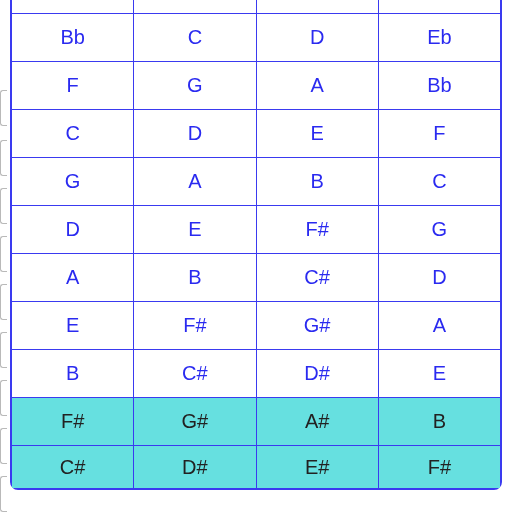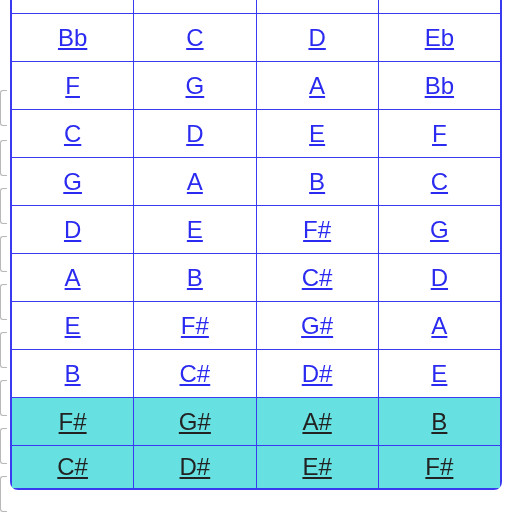--- a/index.html
+++ b/index.html
@@ -29,26 +29,25 @@
   }
   .note-row:last-child {
     border-bottom: none;
   }
   .note-cell {
     flex: 1 1 0;
     border-right: 1.5px solid #3a3af0;
     display: flex;
     align-items: center;
     justify-content: center;
-    font-size: 24px;
+    font-size: 20px;
     font-weight: 400;
     color: #222;
     box-sizing: border-box;
     background: #fff;
-    text-decoration: underline;
   }
   .note-cell:last-child {
     border-right: none;
   }
   .note-row.header-row .note-cell {
     color: #2a2af0;
     background: #fff;
     font-weight: 400;
   }
   .note-row.highlight .note-cell {

